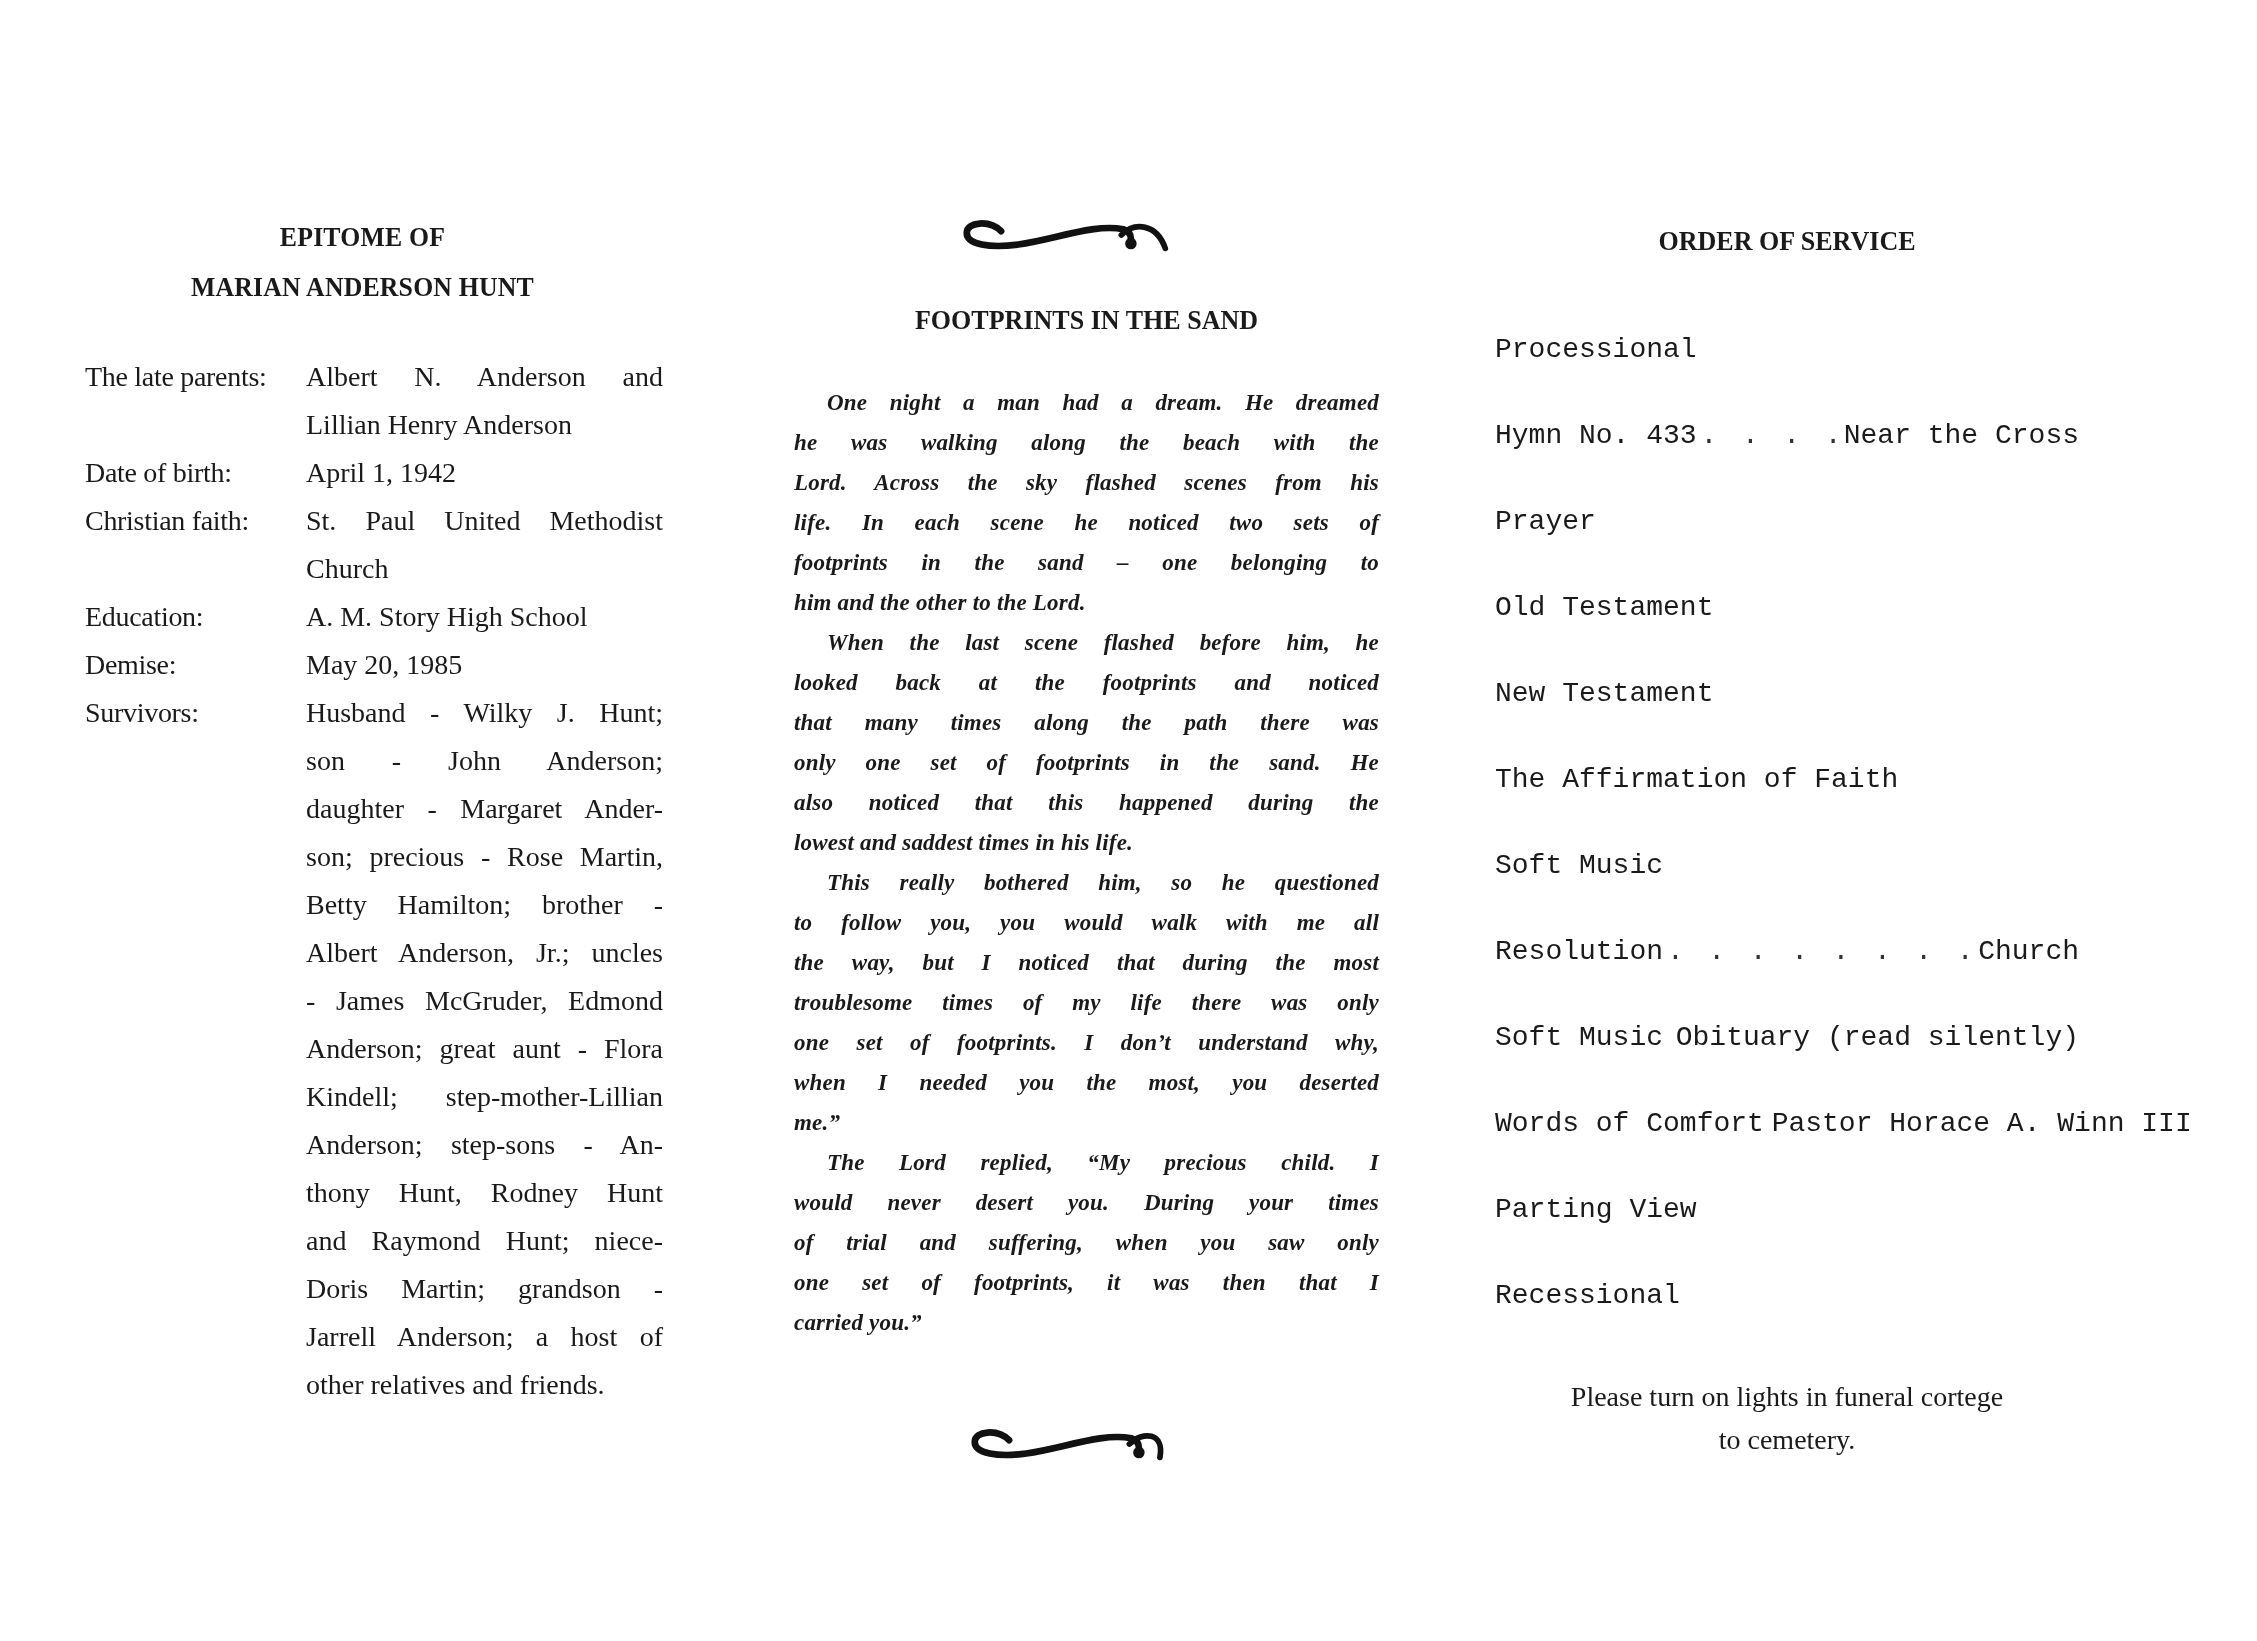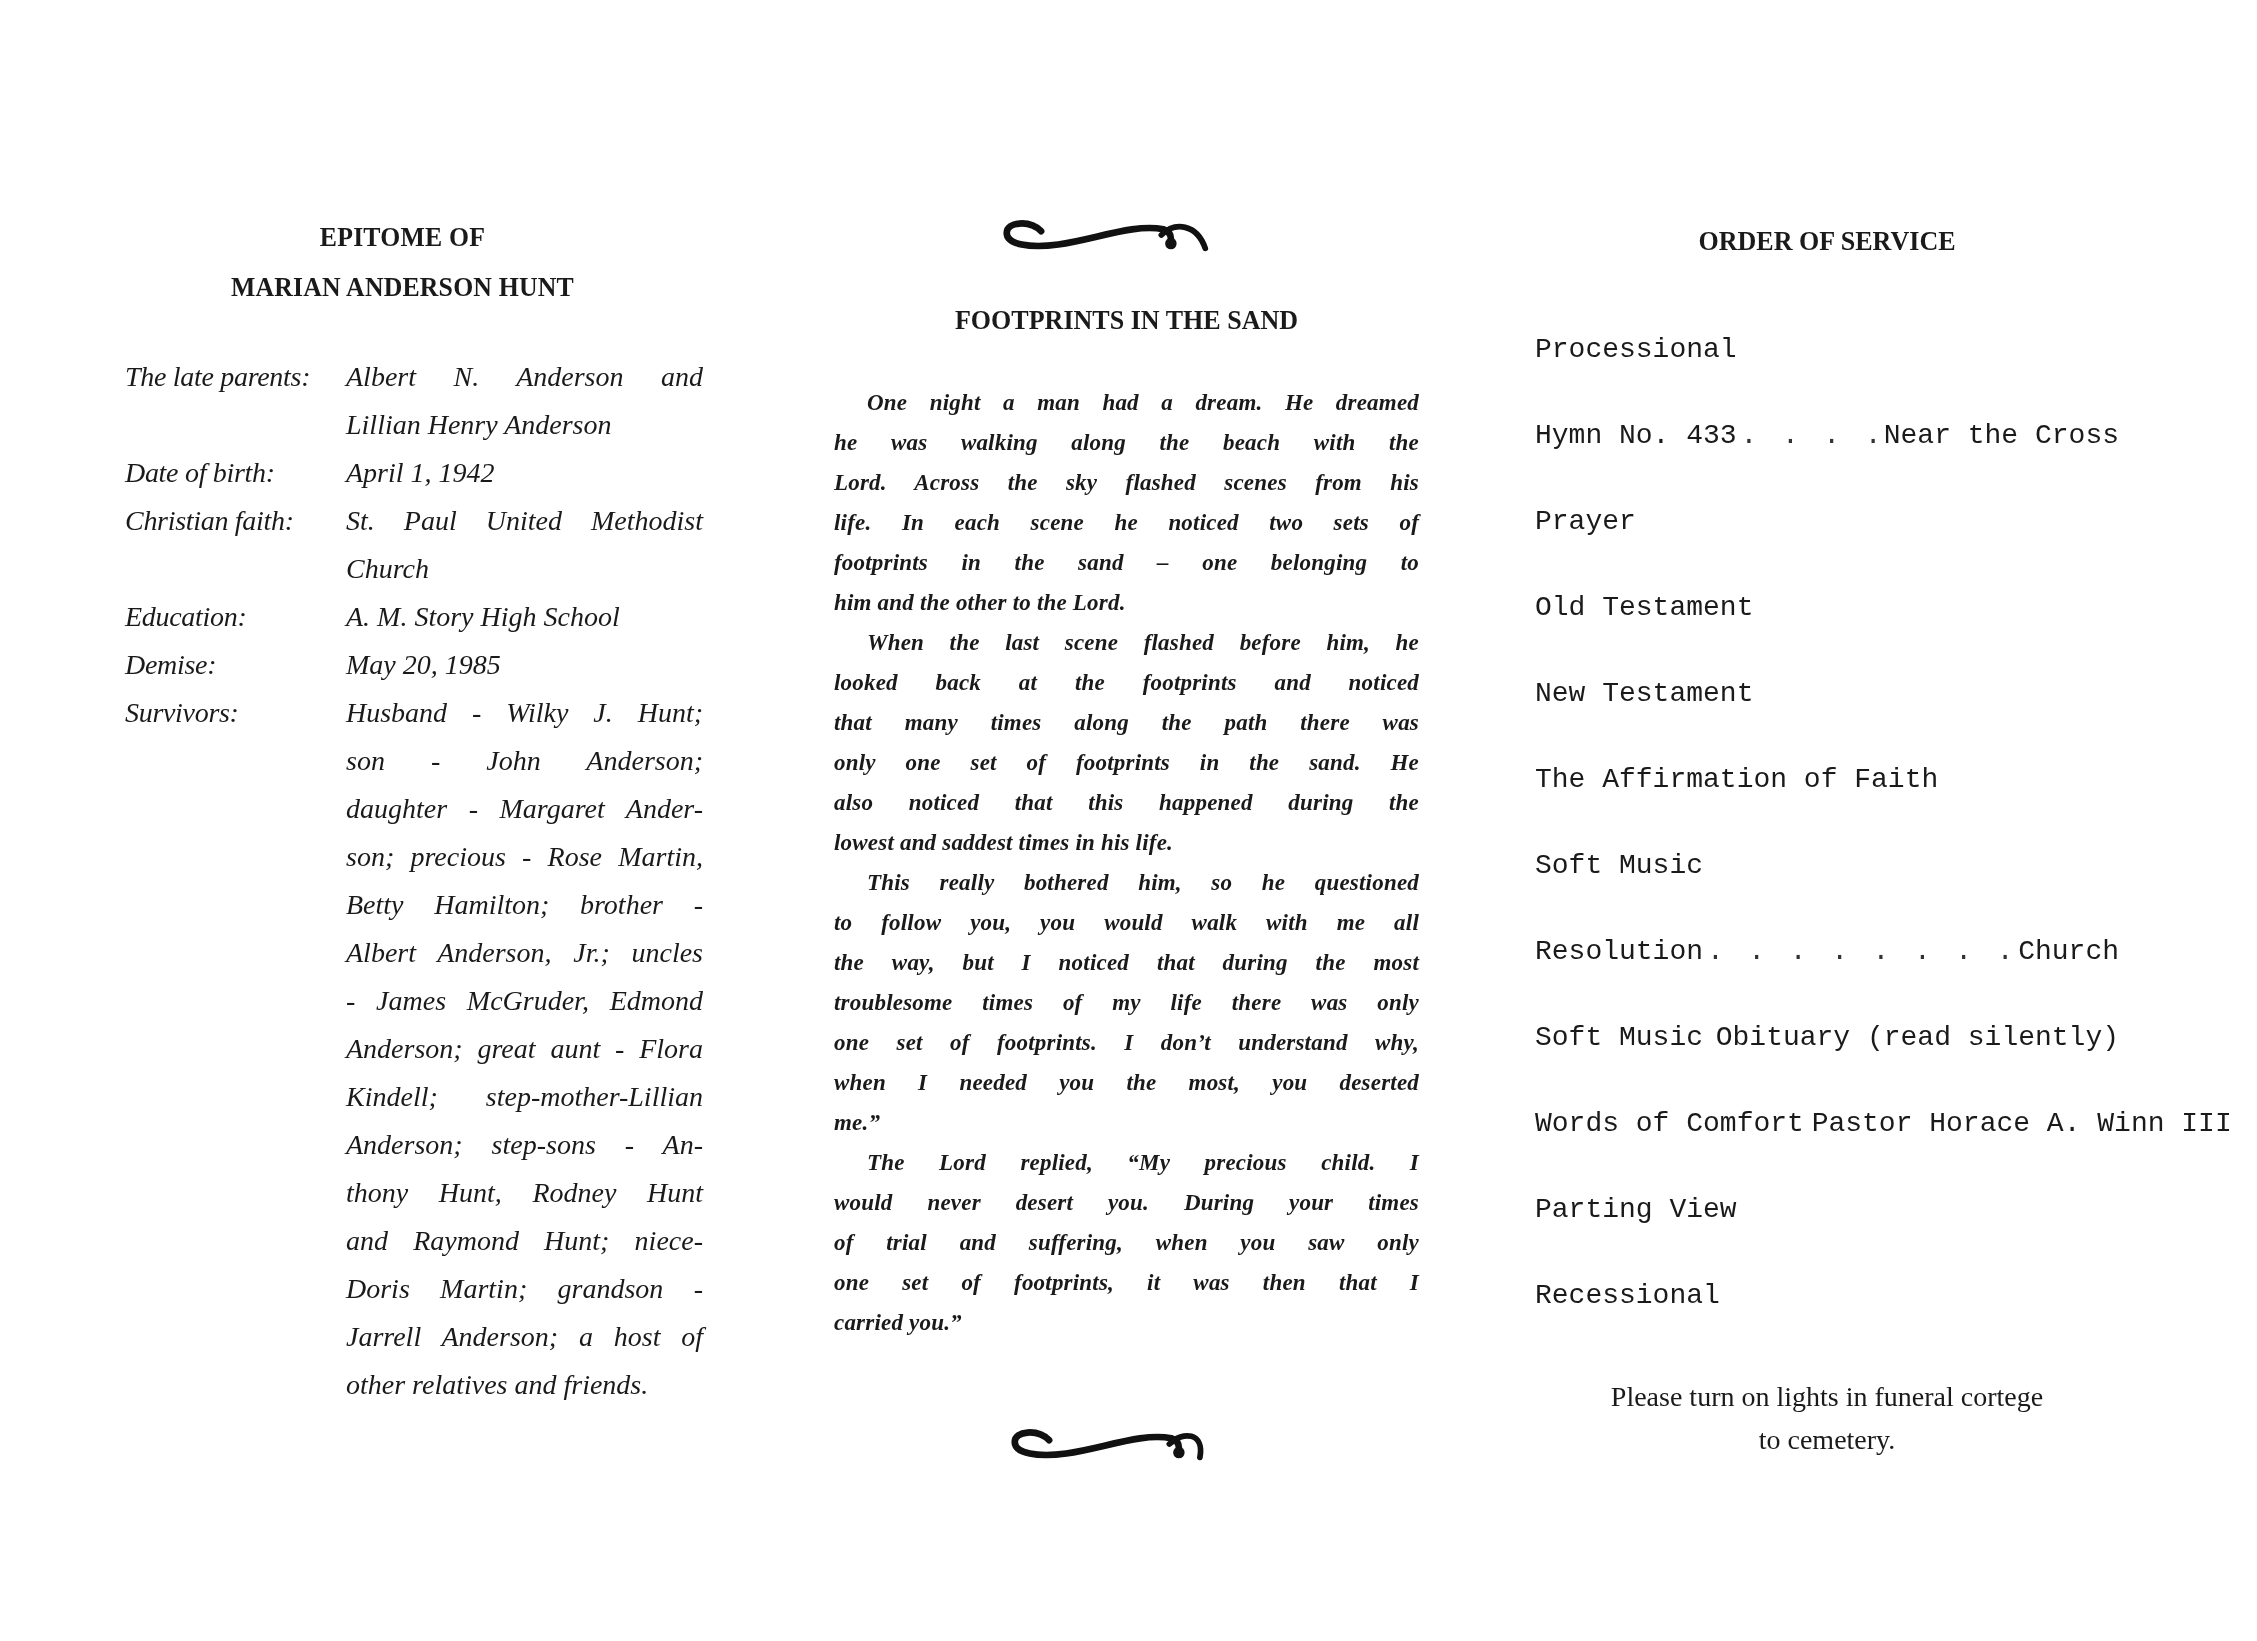--- a/index.html
+++ b/index.html
@@ -8,21 +8,21 @@
       background: #ffffff;
     }
     body {
       width: 2257px;
       height: 1641px;
       position: relative;
       overflow: hidden;
       color: #1a1a1a;
       font-family: "Liberation Serif", "DejaVu Serif", serif;
     }
-    .page { position: absolute; inset: 0; margin-left: 40px; }
+    .page { position: absolute; inset: 0; }
 
     
     .col-left {
       position: absolute;
       left: 85px;
       top: 212px;
       width: 579px;
     }
     .col-left .title {
       text-align: center;
@@ -31,21 +31,20 @@
       font-size: 28px;
       font-weight: bold;
       line-height: 50px;
       letter-spacing: 0.2px;
       transform: scaleX(0.92);
     }
     .facts {
       margin-top: 41px;
       font-size: 28px;
       line-height: 48px;
-      font-style: italic;
     }
     .fact-row {
       display: flex;
     }
     .fact-label {
       width: 221px;
       flex: none;
       white-space: nowrap;
       letter-spacing: -0.3px;
     }

